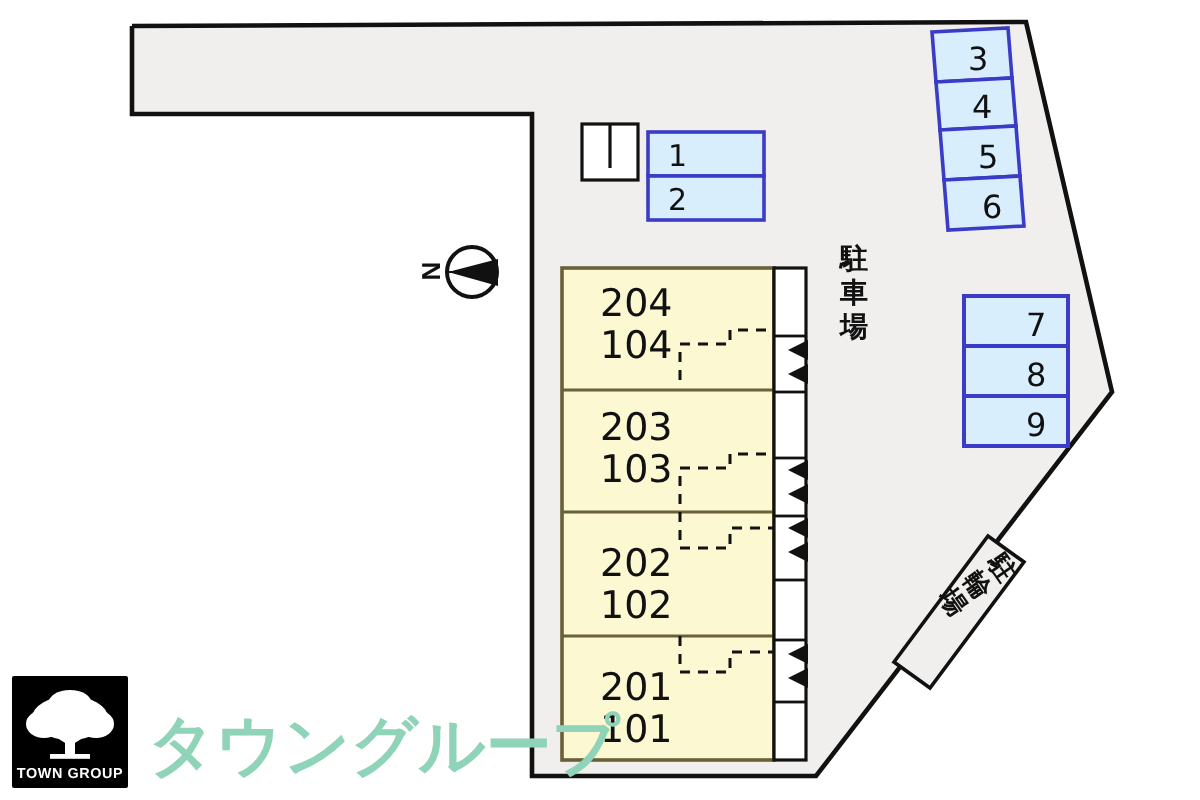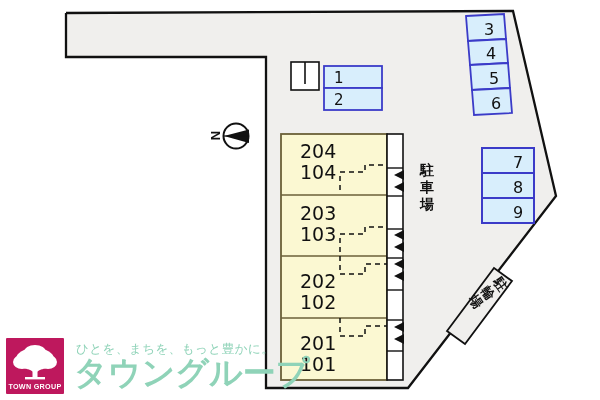--- a/index.html
+++ b/index.html
@@ -33,21 +33,21 @@
     top: 337px;
     width: 245px;
     height: 58px;
   }
   #logo-mark {
     position: absolute;
     left: 0px;
     top: 1px;
     width: 58px;
     height: 56px;
-    background: #be185d;
+    background: #000000;
     border-radius: 1px;
   }
   #logo-mark svg { display: block; }
   #logo-mark-caption {
     position: absolute;
     left: 0;
     bottom: 3px;
     width: 58px;
     text-align: center;
     color: #ffffff;
@@ -95,21 +95,20 @@
   #label-chuushajou {
     left: 419px;
     top: 122px;
     font-size: 14px;
     line-height: 17px;
     width: 16px;
     text-align: center;
     font-family: "DejaVu Sans", sans-serif;
     white-space: normal;
     font-weight: 600;
-    margin-top: 40px;
   }
   #label-chuurinjou {
     left: 447px;
     top: 264px;
     width: 70px;
     height: 70px;
     transform: rotate(55deg);
   }
   #label-chuurinjou .inner {
     font-size: 13px;
@@ -268,17 +267,16 @@
           <ellipse cx="42" cy="24" rx="9" ry="7"></ellipse>
           <ellipse cx="29" cy="14" rx="11" ry="7"></ellipse>
           <rect x="26.5" y="24" width="5" height="16"></rect>
           <path d="M29 32 L21 28 L21 30 L29 35 Z"></path>
           <path d="M29 32 L37 28 L37 30 L29 35 Z"></path>
           <rect x="19" y="39" width="20" height="2.4"></rect>
         </g>
       </svg>
       <div id="logo-mark-caption">TOWN GROUP</div>
     </div>
-    <div id="logo-tagline">ひとを、まちを、もっと豊かに。</div>
     <div id="logo-wordmark">タウングループ</div>
   </div>
 
 </div>
 
 </body></html>

